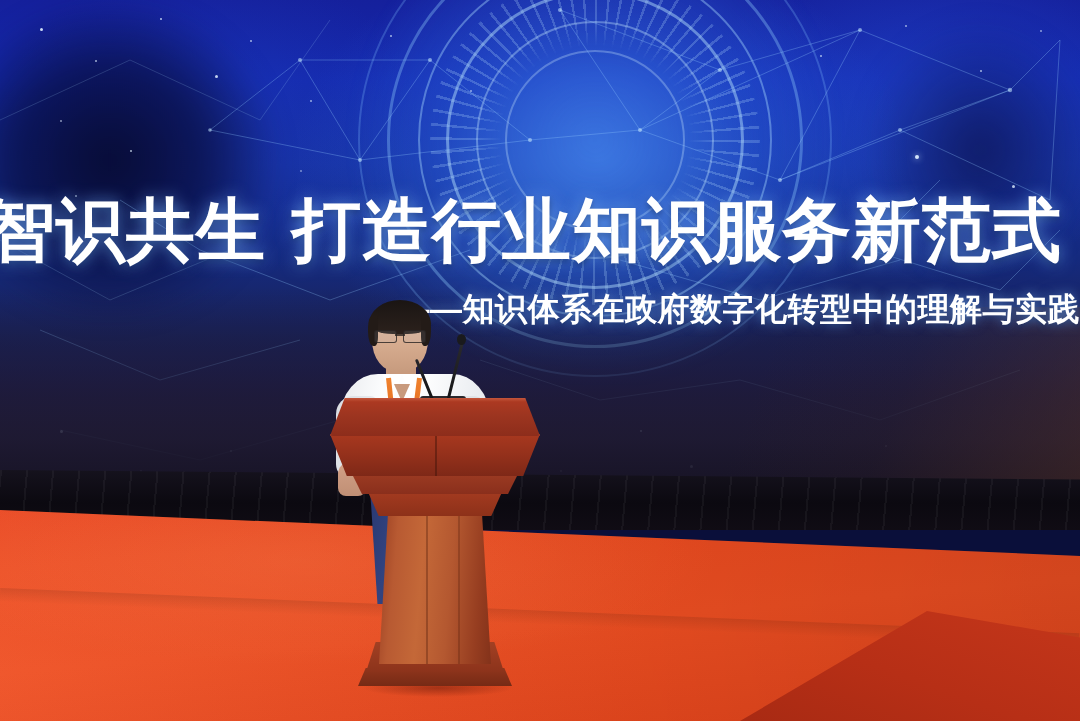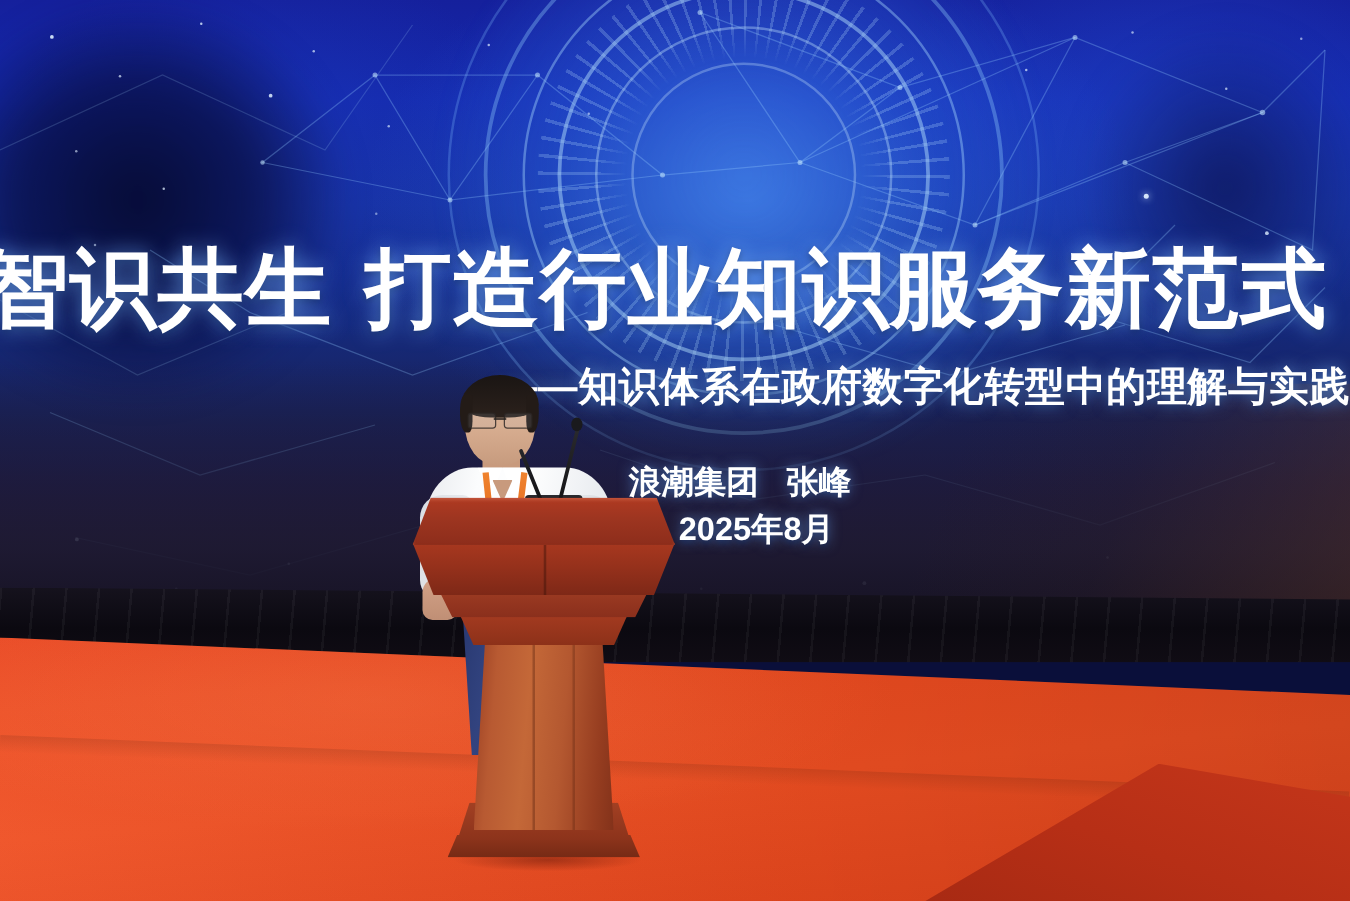--- a/index.html
+++ b/index.html
@@ -388,25 +388,21 @@
 
     <div class="screen-fade-bottom"></div>
     <div class="screen-warm-right"></div>
 
     <div class="title-main">
       <span>智识共生</span><span class="gap"></span><span>打造行业知识服务新范式</span>
     </div>
 
     <div class="title-sub">——知识体系在政府数字化转型中的理解与实践</div>
 
-    <div class="presenter">
-      <span>浪潮集团</span><span class="sep"></span><span>张峰</span>
-    </div>
-
-    <div class="pres-date">2025年8月</div>
+
   </div>
 
   <div class="stage-skirt">
     <div class="stage-skirt-folds"></div>
   </div>
 
   <div class="carpet">
     <div class="carpet-sheen"></div>
     <div class="carpet-seam"></div>
     <div class="carpet-edge"></div>

